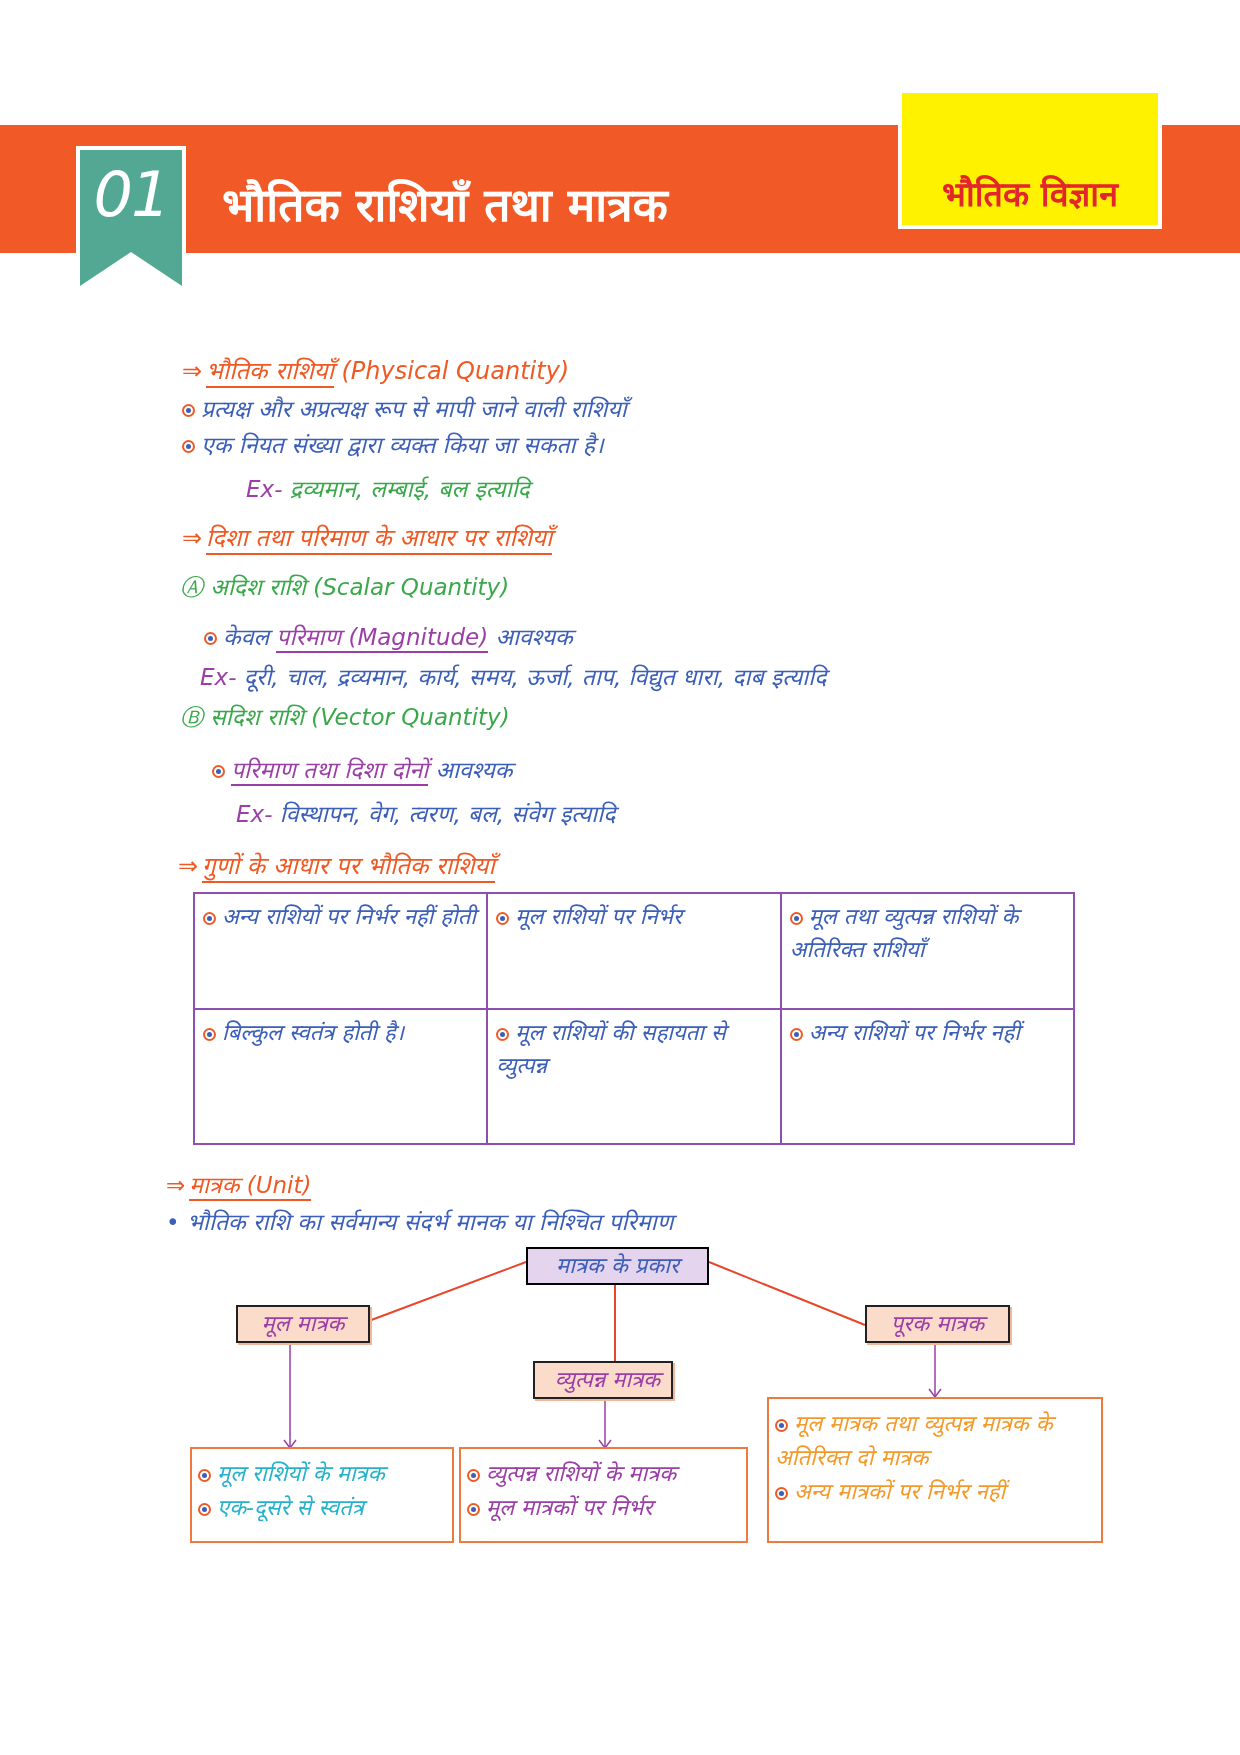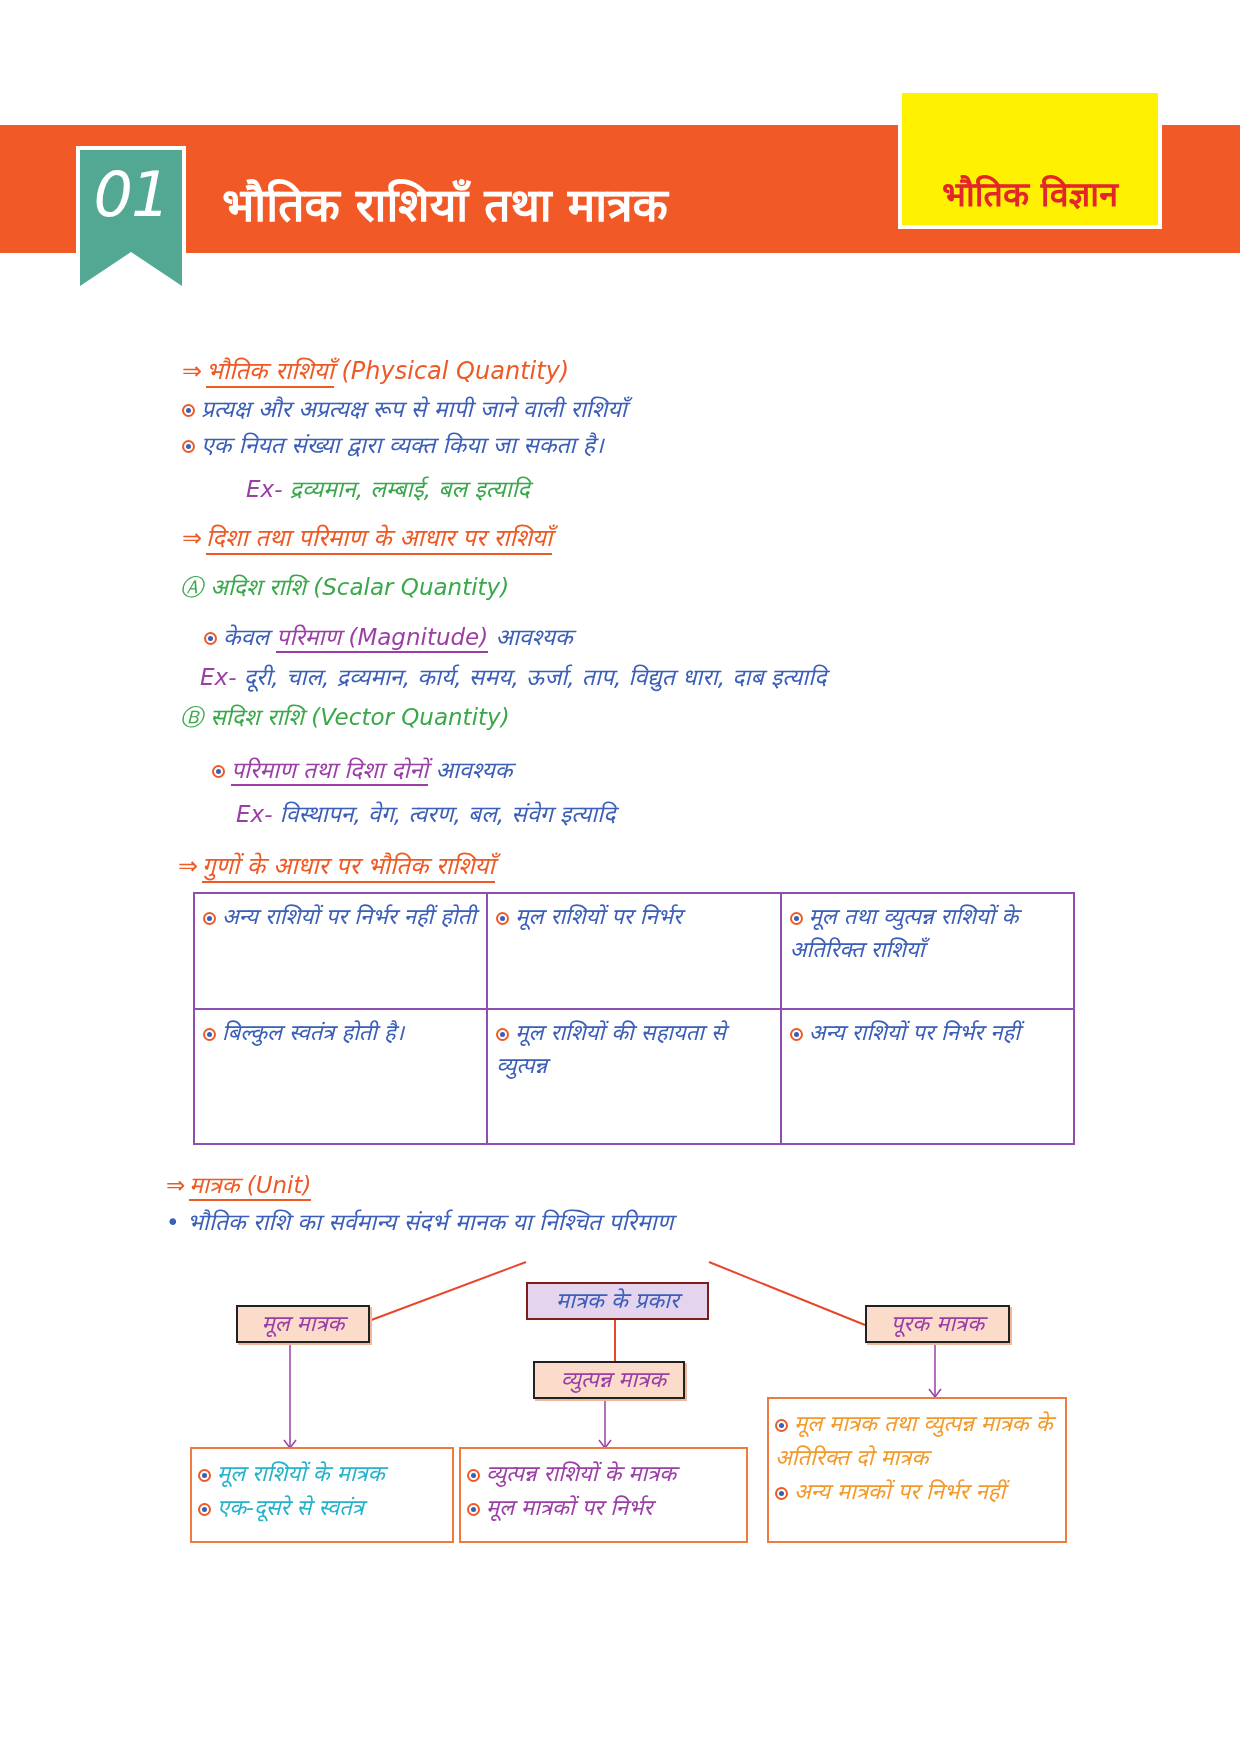--- a/index.html
+++ b/index.html
@@ -34,22 +34,22 @@
 
   .tbl { position: absolute; left: 193px; top: 892px; width: 882px; height: 253px;
          border-collapse: collapse; table-layout: fixed; }
   .tbl td { border: 2px solid #8e4fb0; vertical-align: top; padding: 6px 8px; font-size: 22px;
             font-style: italic; line-height: 33px; color: #3b5fb8; }
   .tbl th { border: 2px solid #8e4fb0; font-weight: normal; text-align: left; padding: 6px 30px;
             font-size: 24px; font-style: italic; color: #27b2cc; height: 38px; }
 
   .node { position: absolute; box-sizing: border-box; text-align: center; font-style: italic;
           font-size: 22px; white-space: nowrap; }
-  .root { left: 526px; top: 1282px; width: 183px; height: 38px; background: #e5d4ee;
-          border: 2px solid #7f1d1d; color: #3b5fb8; line-height: 34px; }
+  .root { left: 526px; top: 1247px; width: 183px; height: 38px; background: #e5d4ee;
+          border: 2px solid #000000; color: #3b5fb8; line-height: 34px; }
   .child { background: #fbdcca; border: 2px solid #222222; color: #9b3fa6; line-height: 34px; height: 38px;
            box-shadow: 2px 2px 0 #f0b89a; }
   .leaf { position: absolute; box-sizing: border-box; border: 2px solid #ef7a3f; font-style: italic;
           font-size: 22px; padding: 8px 6px; line-height: 34px; white-space: nowrap; }
   svg.lines { position: absolute; left: 0; top: 0; width: 1240px; height: 1755px; pointer-events: none; }
 </style>
 </head>
 <body>
 
 <div class="abs band"></div>
@@ -132,27 +132,27 @@
   <line x1="290" y1="1343" x2="290" y2="1447" stroke="#9b3fa6" stroke-width="1.5"></line>
   <polyline points="284,1440 290,1448 296,1440" fill="none" stroke="#9b3fa6" stroke-width="1.5"></polyline>
   <line x1="605" y1="1398" x2="605" y2="1447" stroke="#9b3fa6" stroke-width="1.5"></line>
   <polyline points="599,1440 605,1448 611,1440" fill="none" stroke="#9b3fa6" stroke-width="1.5"></polyline>
   <line x1="935" y1="1343" x2="935" y2="1396" stroke="#9b3fa6" stroke-width="1.5"></line>
   <polyline points="929,1389 935,1397 941,1389" fill="none" stroke="#9b3fa6" stroke-width="1.5"></polyline>
 </svg>
 
 <div class="node root">मात्रक के प्रकार</div>
 <div class="node child" style="left:236px; top:1305px; width:134px;">मूल मात्रक</div>
-<div class="node child" style="left:533px; top:1361px; width:152px;padding-left:9px;">व्युत्पन्न मात्रक</div>
+<div class="node child" style="left:533px; top:1361px; width:140px;padding-left:9px;">व्युत्पन्न मात्रक</div>
 <div class="node child" style="left:865px; top:1305px; width:145px;">पूरक मात्रक</div>
 
 <div class="leaf cyan" style="left:190px; top:1447px; width:264px; height:96px;">
   <div><span class="bullet"></span><span>मूल राशियों के मात्रक</span></div>
   <div><span class="bullet"></span><span>एक-दूसरे से स्वतंत्र</span></div>
 </div>
 <div class="leaf purple" style="left:459px; top:1447px; width:289px; height:96px;">
   <div><span class="bullet"></span><span>व्युत्पन्न राशियों के मात्रक</span></div>
   <div><span class="bullet"></span><span>मूल मात्रकों पर निर्भर</span></div>
 </div>
-<div class="leaf amber" style="left:767px; top:1397px; width:300px; height:146px; white-space:normal;">
+<div class="leaf amber" style="left:767px; top:1397px; width:336px; height:146px; white-space:normal;">
   <div><span class="bullet"></span><span>मूल मात्रक तथा व्युत्पन्न मात्रक के अतिरिक्त दो मात्रक</span></div>
   <div><span class="bullet"></span><span>अन्य मात्रकों पर निर्भर नहीं</span></div>
 </div>
 
 </body></html>

